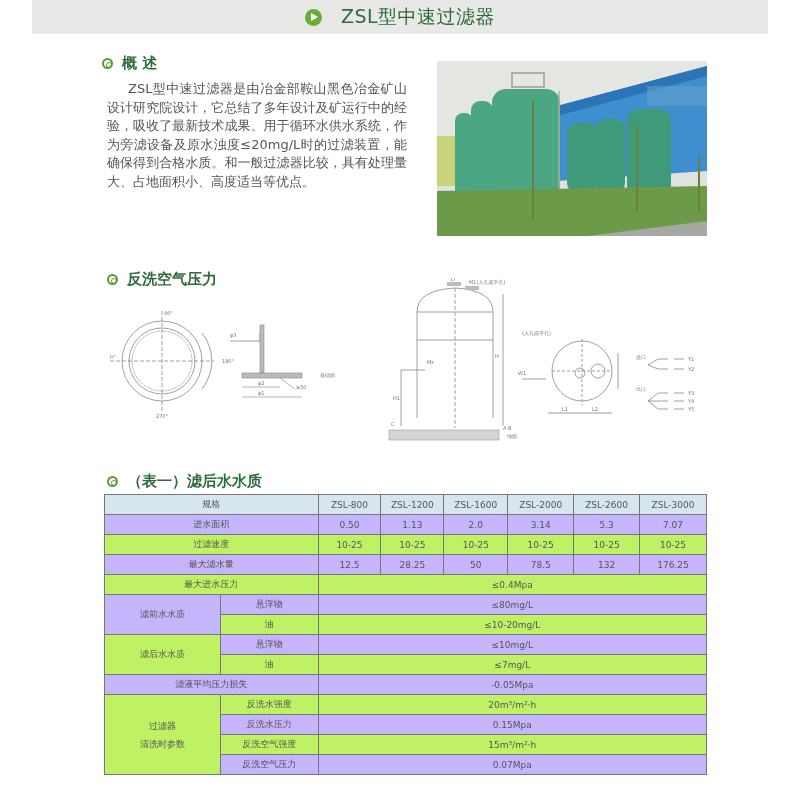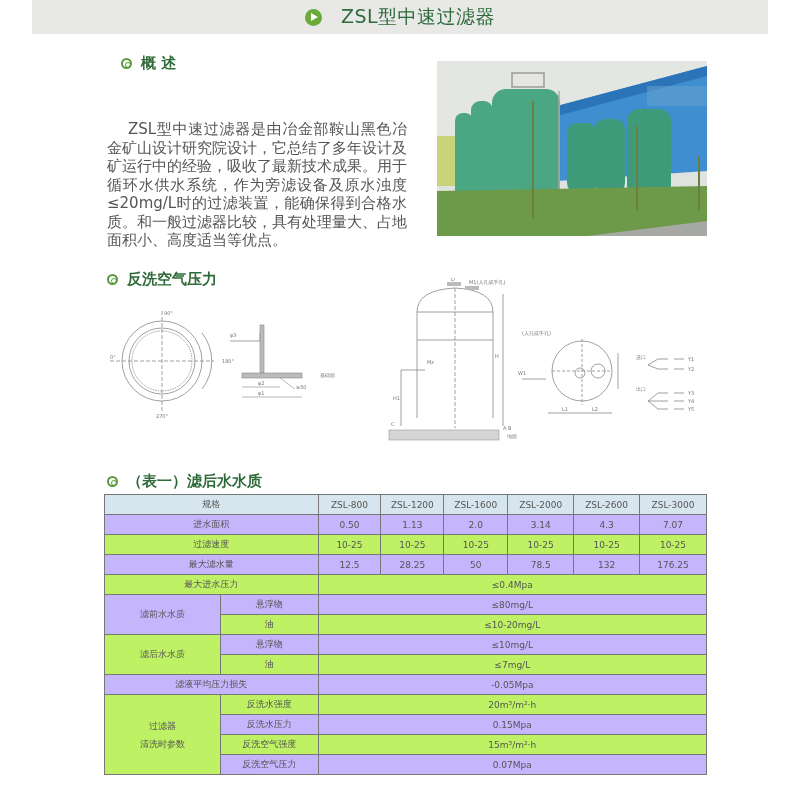--- a/index.html
+++ b/index.html
@@ -5,39 +5,39 @@
   html,body{margin:0;padding:0;background:#fff;}
   body{width:800px;height:800px;position:relative;overflow:hidden;font-family:"DejaVu Sans","Liberation Sans",sans-serif;color:#444;}
   .title-wrap{position:absolute;left:0;top:0;width:800px;height:34px;display:flex;justify-content:center;align-items:center;gap:7px;}
   .header-strip{position:absolute;left:32px;right:32px;top:0;height:34px;background:#e8e8e6;}
   .play-icon{width:17px;height:17px;border-radius:50%;background:#6aab3a;position:relative;margin-right:12px;}
   .play-icon:after{content:"";position:absolute;left:6px;top:4px;border-left:7px solid #fff;border-top:4.5px solid transparent;border-bottom:4.5px solid transparent;}
   .page-title{font-size:19px;color:#2f6b3a;letter-spacing:0.5px;}
   .sec-head{position:absolute;display:flex;align-items:center;font-size:15px;color:#2f6b3a;font-weight:bold;}
   .ring-icon{width:11px;height:11px;border-radius:50%;border:2px solid #5a9a3a;position:relative;margin-right:9px;box-sizing:border-box;}
   .ring-icon:after{content:"";position:absolute;left:1.5px;top:1.5px;width:4px;height:4px;border-radius:50%;border:1px solid #5a9a3a;}
-  .intro{position:absolute;left:107px;top:80px;width:300px;font-size:15px;line-height:18.5px;color:#555;text-indent:21px;text-align:justify;margin-top:40px;}
+  .intro{position:absolute;left:107px;top:80px;width:300px;font-size:13px;line-height:18.5px;color:#555;text-indent:21px;text-align:justify;}
   .photo{position:absolute;left:437px;top:61px;width:270px;height:175px;overflow:hidden;}
   .drawing{position:absolute;}
   table.spec{position:absolute;left:104px;top:494px;width:603px;border-collapse:collapse;font-size:9px;color:#555;}
   table.spec td{border:1px solid #777;height:19px;padding:0;text-align:center;}
   tr.hdr td{background:#d7e5ee;margin-left:41px;}
   tr.g td.gr,td.gr{background:#bef264;}
   td.w{background:#c4b5fd;}
 </style>
 </head>
 <body>
 
 <div class="header-strip"></div>
 <div class="title-wrap">
   <span class="play-icon"></span>
   <span class="page-title">ZSL型中速过滤器</span>
 </div>
 
-<div class="sec-head" style="left:121px;top:54px;">
+<div class="sec-head" style="left:102px;top:54px;">
   <span class="ring-icon"></span>
   <span>概 述</span>
 </div>
 <div class="intro">ZSL型中速过滤器是由冶金部鞍山黑色冶金矿山设计研究院设计，它总结了多年设计及矿运行中的经验，吸收了最新技术成果。用于循环水供水系统，作为旁滤设备及原水浊度≤20mg/L时的过滤装置，能确保得到合格水质。和一般过滤器比较，具有处理量大、占地面积小、高度适当等优点。</div>
 
 <div class="photo">
   <svg width="270" height="175" viewBox="0 0 270 175">
     <rect width="270" height="175" fill="#dfe3e0"></rect>
 
     <rect width="270" height="110" fill="#e4e6e2"></rect>
@@ -193,21 +193,21 @@
     <td>ZSL-2000</td>
     <td>ZSL-2600</td>
     <td>ZSL-3000</td>
   </tr>
   <tr>
     <td class="w" colspan="2">进水面积</td>
     <td class="w">0.50</td>
     <td class="w">1.13</td>
     <td class="w">2.0</td>
     <td class="w">3.14</td>
-    <td class="w">4.3</td>
+    <td class="w">5.3</td>
     <td class="w">7.07</td>
   </tr>
   <tr>
     <td class="gr" colspan="2">过滤速度</td>
     <td class="gr">10-25</td>
     <td class="gr">10-25</td>
     <td class="gr">10-25</td>
     <td class="gr">10-25</td>
     <td class="gr">10-25</td>
     <td class="gr">10-25</td>

